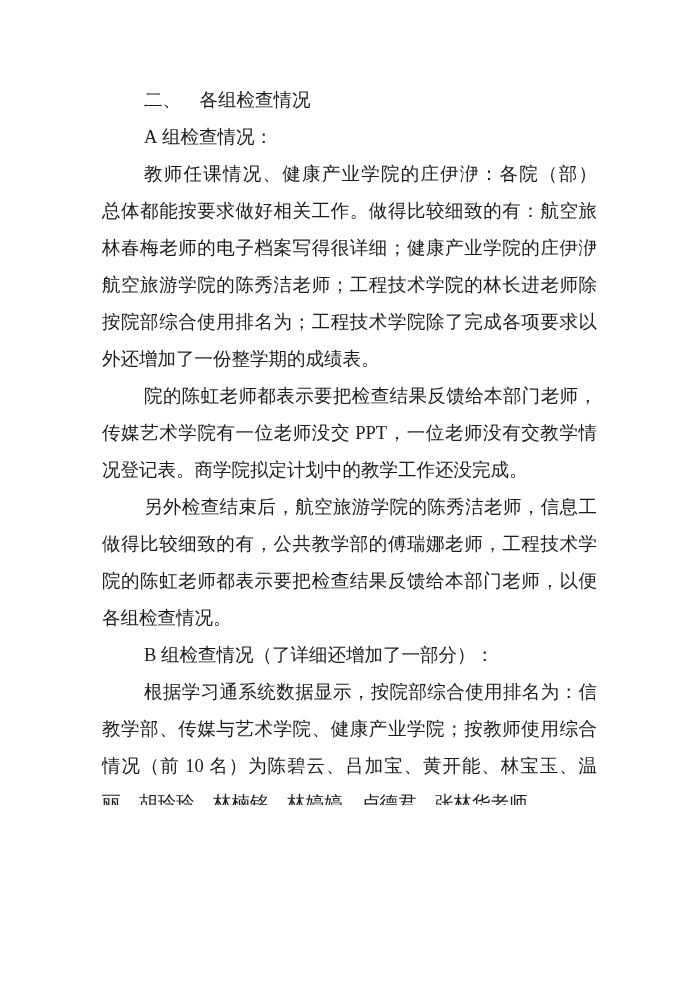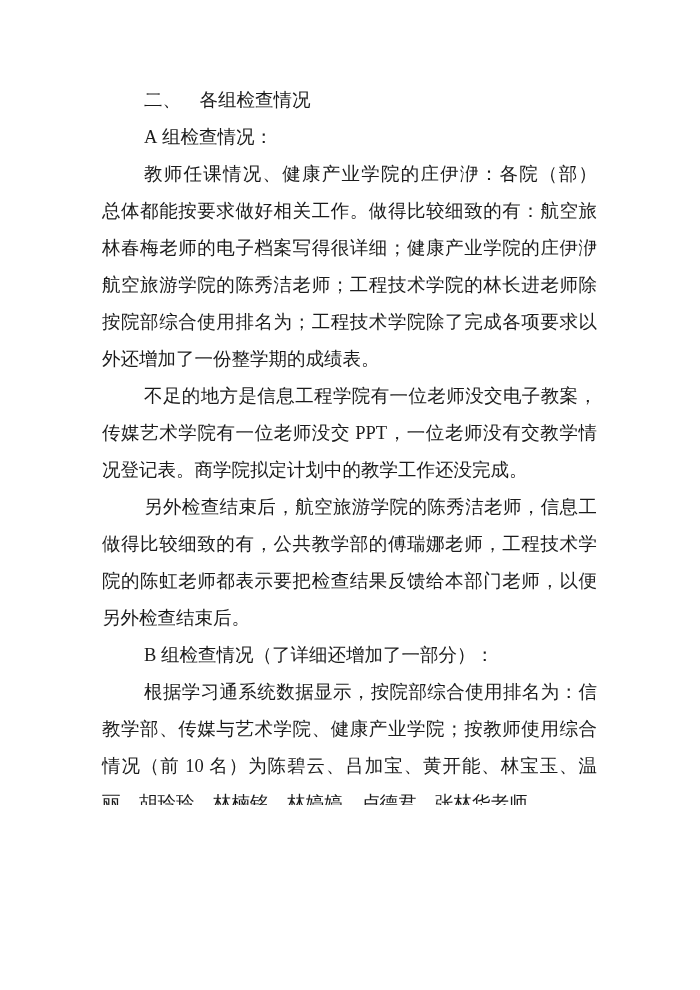--- a/index.html
+++ b/index.html
@@ -43,26 +43,26 @@
 <div class="page" style="background: rgb(255, 255, 255);">
   <div class="text-block" style="color: rgb(27, 27, 27);">
       <div class="line indent">二、　各组检查情况</div>
       <div class="line indent">A 组检查情况：</div>
       <div class="line indent justify">教师任课情况、健康产业学院的庄伊洢：各院（部）</div>
       <div class="line justify">总体都能按要求做好相关工作。做得比较细致的有：航空旅</div>
       <div class="line justify">林春梅老师的电子档案写得很详细；健康产业学院的庄伊洢</div>
       <div class="line justify">航空旅游学院的陈秀洁老师；工程技术学院的林长进老师除</div>
       <div class="line justify">按院部综合使用排名为；工程技术学院除了完成各项要求以</div>
       <div class="line">外还增加了一份整学期的成绩表。</div>
-      <div class="line indent justify">不足的地方是信息工程学院有一位老师没交电子教案，</div>
+      <div class="line indent justify">院的陈虹老师都表示要把检查结果反馈给本部门老师，</div>
       <div class="line justify">传媒艺术学院有一位老师没交 PPT，一位老师没有交教学情</div>
       <div class="line">况登记表。商学院拟定计划中的教学工作还没完成。</div>
       <div class="line indent justify">另外检查结束后，航空旅游学院的陈秀洁老师，信息工</div>
       <div class="line justify">做得比较细致的有，公共教学部的傅瑞娜老师，工程技术学</div>
       <div class="line justify">院的陈虹老师都表示要把检查结果反馈给本部门老师，以便</div>
-      <div class="line">另外检查结束后。</div>
+      <div class="line">各组检查情况。</div>
       <div class="line indent">B 组检查情况（了详细还增加了一部分）：</div>
       <div class="line indent justify">根据学习通系统数据显示，按院部综合使用排名为：信</div>
       <div class="line justify">教学部、传媒与艺术学院、健康产业学院；按教师使用综合</div>
       <div class="line justify">情况（前 10 名）为陈碧云、吕加宝、黄开能、林宝玉、温</div>
       <div class="line">丽、胡玲玲、林楠铭、林婷婷、卢德君、张林华老师。</div>
     </div>
 </div>
 
 </body></html>

